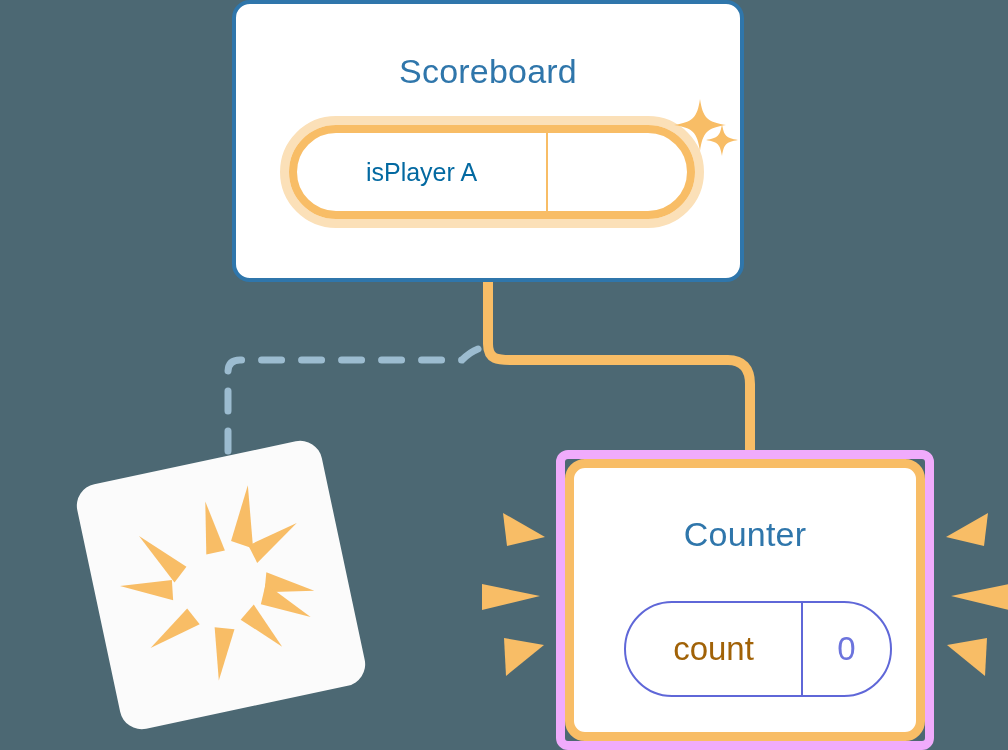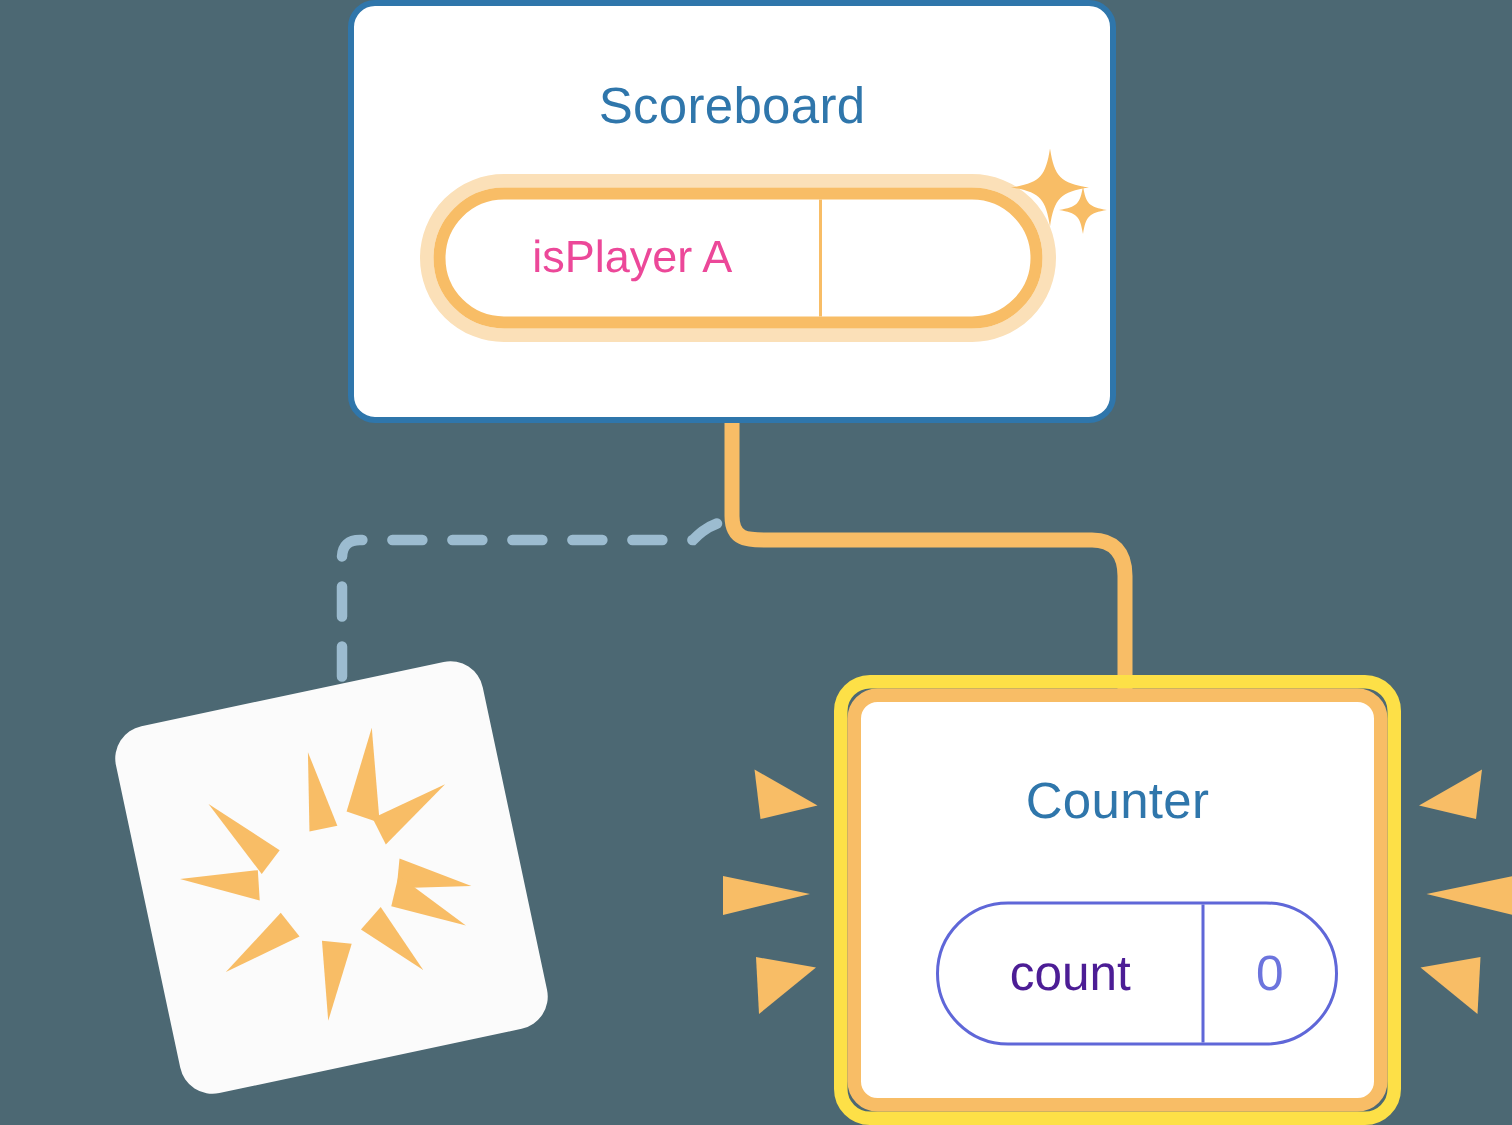--- a/index.html
+++ b/index.html
@@ -77,22 +77,22 @@
     box-sizing: border-box;
     background: #ffffff;
     display: flex;
     align-items: stretch;
   }
   .pill-highlight .pill-key {
     flex: 0 0 249px;
     display: flex;
     align-items: center;
     justify-content: center;
-    color: #ec4899;
-    font-size: 30px;
+    color: #0369a1;
+    font-size: 25px;
     font-weight: 400;
   }
   .pill-highlight .pill-divider {
     width: 2px;
     background: #f8bd66;
     align-self: stretch;
   }
   .pill-highlight .pill-val {
     flex: 1 1 auto;
     display: flex;
@@ -103,22 +103,22 @@
     font-weight: 700;
   }
 
   
   .card-counter {
     position: absolute;
     left: 556px;
     top: 450px;
     width: 378px;
     height: 300px;
-    border: 9px solid #fde047;
-    border-radius: 24px;
+    border: 9px solid #f0abfc;
+    border-radius: 12px;
     box-sizing: border-box;
     z-index: 3;
   }
   .card-counter-inner {
     position: absolute;
     inset: 0;
     border: 9px solid #f8bd66;
     border-radius: 20px;
     box-sizing: border-box;
     background: #ffffff;
@@ -136,21 +136,21 @@
     box-sizing: border-box;
     background: #ffffff;
     display: flex;
     align-items: stretch;
   }
   .pill-plain .pill-key {
     flex: 0 0 175px;
     display: flex;
     align-items: center;
     justify-content: center;
-    color: #4c1d95;
+    color: #a16207;
     font-size: 33px;
   }
   .pill-plain .pill-divider {
     width: 2px;
     background: #5f67d8;
     align-self: stretch;
   }
   .pill-plain .pill-val {
     flex: 1 1 auto;
     display: flex;

